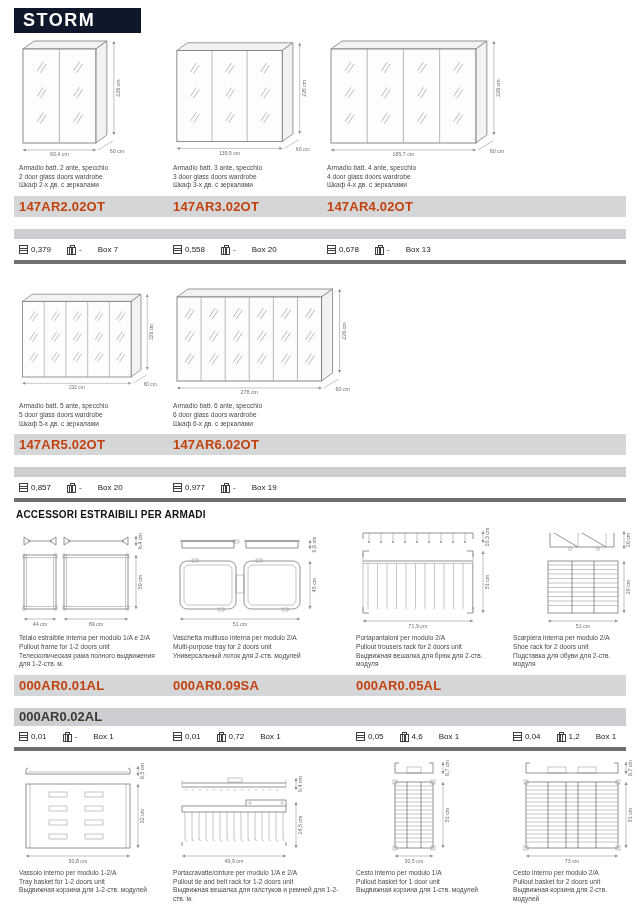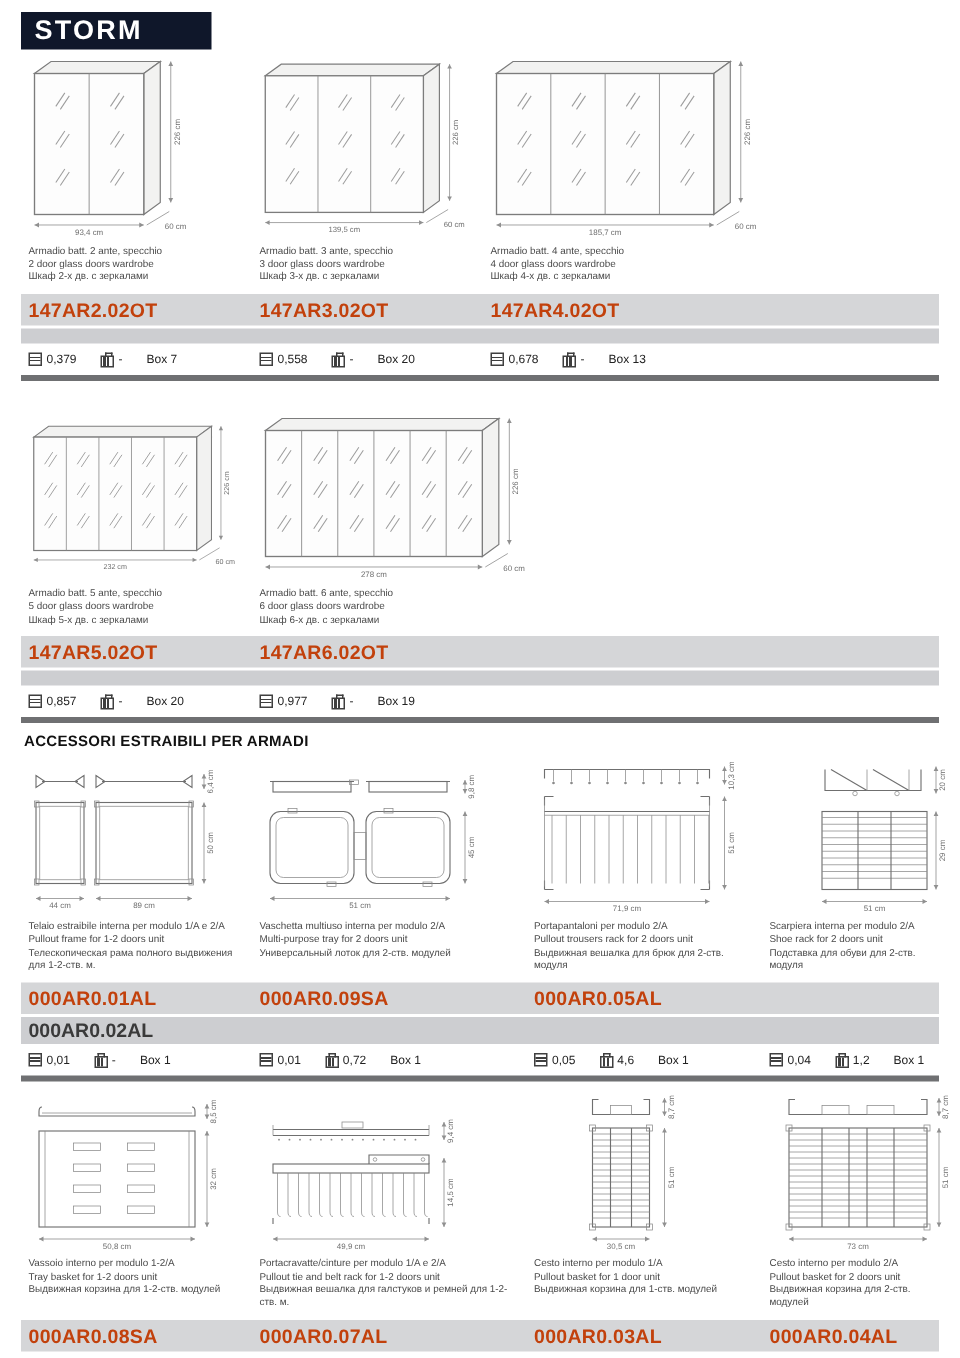--- a/index.html
+++ b/index.html
@@ -11,21 +11,21 @@
   .sec-title{font-weight:700;font-size:10px;color:#111;margin:7px 0 3px 2px;letter-spacing:.2px;}
   .grid3{display:grid;grid-template-columns:154px 154px 1fr;}
   .grid2{display:grid;grid-template-columns:154px 1fr;}
   .grid4{display:grid;grid-template-columns:154px 183px 157px 1fr;}
   .draw .cell{padding-left:4px;display:flex;align-items:flex-end;overflow:visible;}
   .wdraw .cell{height:126px;}
   .adraw .cell{height:106px;}
   .desc .cell{font-size:6.6px;line-height:1.32;color:#4a4a4a;padding:5px 6px 4px 5px;min-height:26px;}
   .band1{background:#d5d6d8;margin-top:2px;}
   .band1 .cell{font-weight:700;font-size:13px;color:#c2410c;padding:3px 0 3px 5px;letter-spacing:.2px;}
-  .band2{background:#cdced1;margin-top:2px;}
+  .band2{background:#cdced1;margin-top:12px;}
   .band2 .cell{font-weight:700;font-size:13px;color:#3a3a3a;padding:1px 0 2px 5px;min-height:13px;}
   .band2.empty .cell{min-height:0;height:10px;padding:0 0 0 5px;}
   .spec{padding:5px 0 2px;}
   .spec .cell{display:flex;align-items:center;font-size:8px;color:#222;padding-left:5px;}
   .spec .g{display:inline-flex;align-items:center;gap:3px;margin-right:16px;}
   .rule{height:4px;background:#6f7072;margin:3px 0 7px;}
   .icv{width:7px;height:7px;border:1px solid #3f3f3f;display:inline-block;
        background:linear-gradient(#fff 0 2px,#3f3f3f 2px 3px,#fff 3px 4px,#3f3f3f 4px 5px,#fff 5px);}
   .icw{position:relative;width:7px;height:6px;border:1px solid #3f3f3f;display:inline-block;margin-top:3px;
        background:linear-gradient(90deg,#fff 0 1px,#3f3f3f 1px 2.5px,#fff 2.5px 3.5px,#3f3f3f 3.5px 5px,#fff 5px);}

